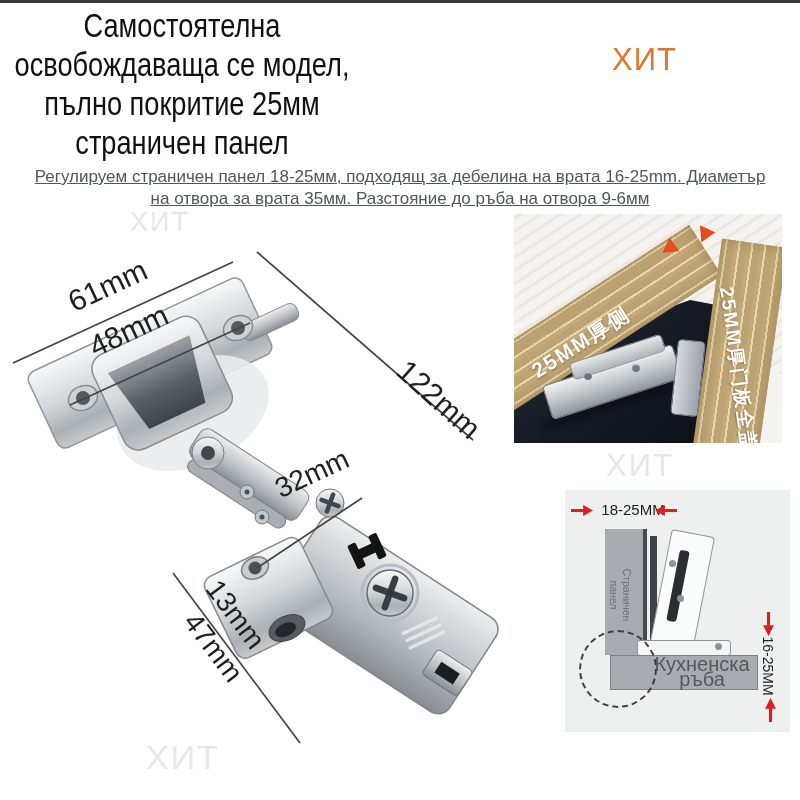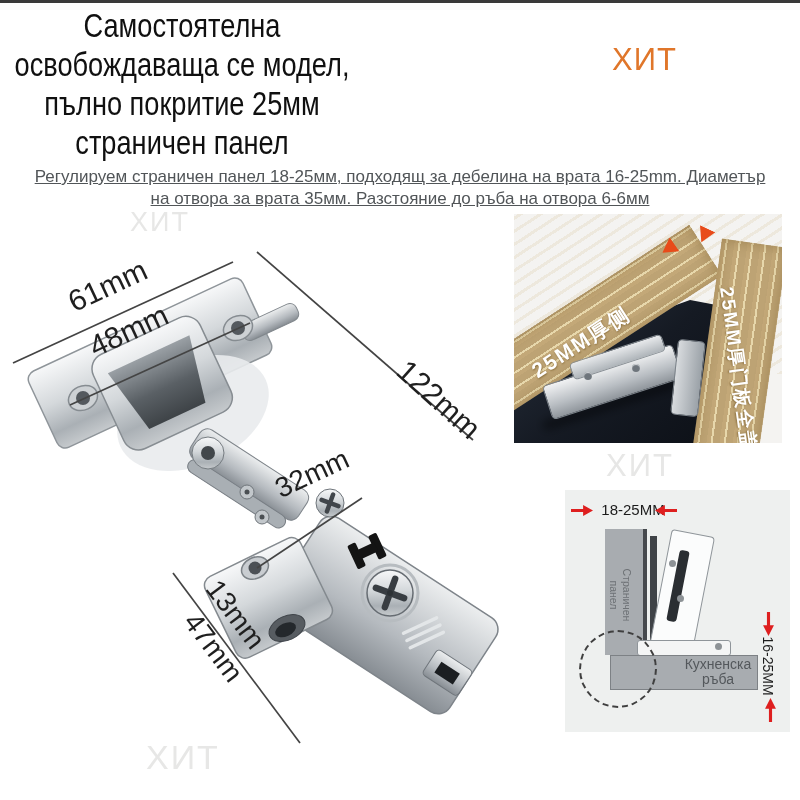--- a/index.html
+++ b/index.html
@@ -87,22 +87,22 @@
   .cs-strip{position:absolute;left:85px;top:46px;width:7px;height:107px;background:#3f4347;}
   .cs-arm{position:absolute;left:95px;top:42px;width:42px;height:118px;transform:rotate(11deg);
           background:#fbfcfc;border:1.5px solid #8f959a;border-radius:4px;}
   .cs-slot{position:absolute;left:108px;top:60px;width:10px;height:72px;transform:rotate(11deg);
            background:#2a2e32;border-radius:3px;}
   .cs-foot{position:absolute;left:72px;top:150px;width:92px;height:14px;background:#f4f5f5;
            border:1.5px solid #8f959a;border-radius:3px;}
   .cs-dot{position:absolute;width:7px;height:7px;border-radius:50%;background:#8d9296;}
   .door{position:absolute;left:45px;top:165px;width:146px;height:33px;background:#a8acb0;
         border:1px solid #7d8185;}
-  .door-label{position:absolute;left:101px;top:167px;width:104px;text-align:center;
-              font-size:14px;line-height:15px;color:#54585c;}
+  .door-label{position:absolute;left:85px;top:167px;width:104px;text-align:center;
+              font-size:20px;line-height:15px;color:#54585c;}
   .dash-circle{position:absolute;left:14px;top:140px;width:74px;height:74px;border-radius:50%;
                border:2px dashed #3f3f3f;}
 </style>
 </head>
 <body>
 
 <div class="page">
   <div class="top-bar"></div>
 
   <div class="title">
@@ -120,21 +120,21 @@
       </div>
   </div>
 
   <div class="badge">ХИТ</div>
 
   <div class="subtitle">
     <div class="s-line">
         <span>Регулируем страничен панел 18-25мм, подходящ за дебелина на врата 16-25mm. Диаметър</span>
       </div>
     <div class="s-line">
-        <span>на отвора за врата 35мм. Разстояние до ръба на отвора 6-6мм</span>
+        <span>на отвора за врата 35мм. Разстояние до ръба на отвора 9-6мм</span>
       </div>
   </div>
 
   <div class="wm wm1">ХИТ</div>
 
   <svg class="hinge-svg" viewBox="0 0 520 575" xmlns="http://www.w3.org/2000/svg">
     <defs>
       <linearGradient id="met1" x1="0" y1="0" x2="0" y2="1">
         <stop offset="0" stop-color="#f7f8f9"></stop>
           <stop offset=".45" stop-color="#d4d8db"></stop>

